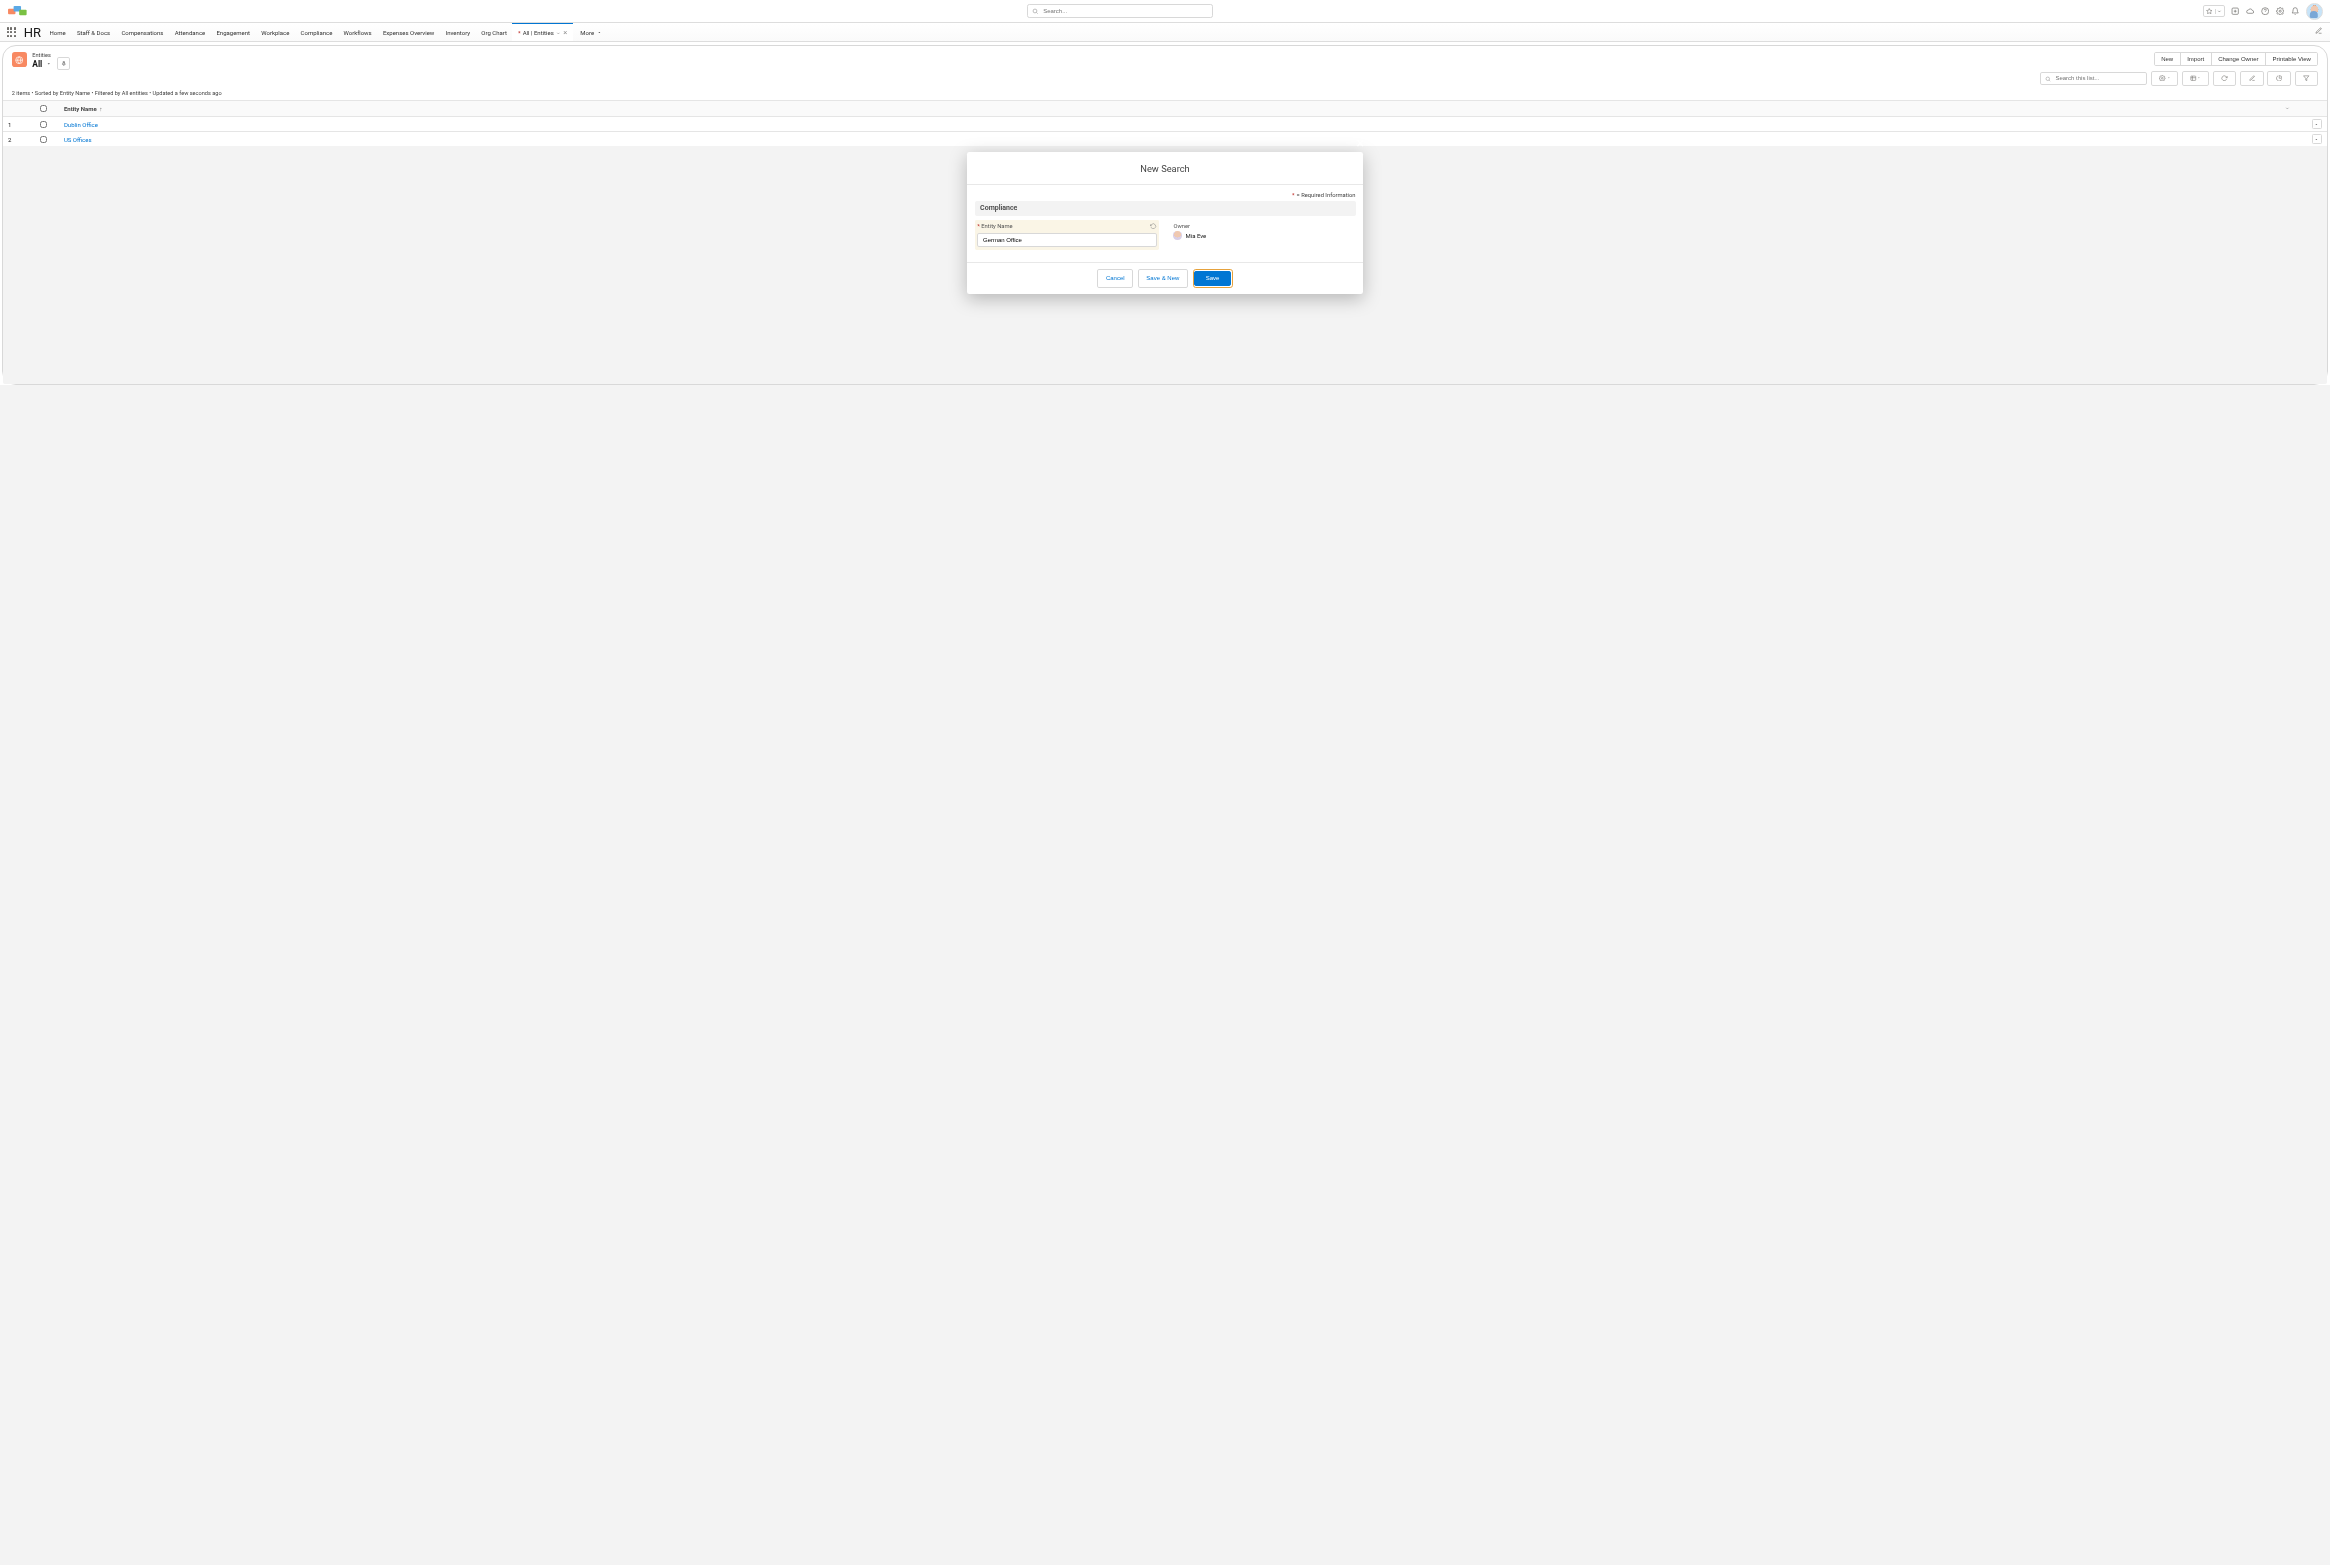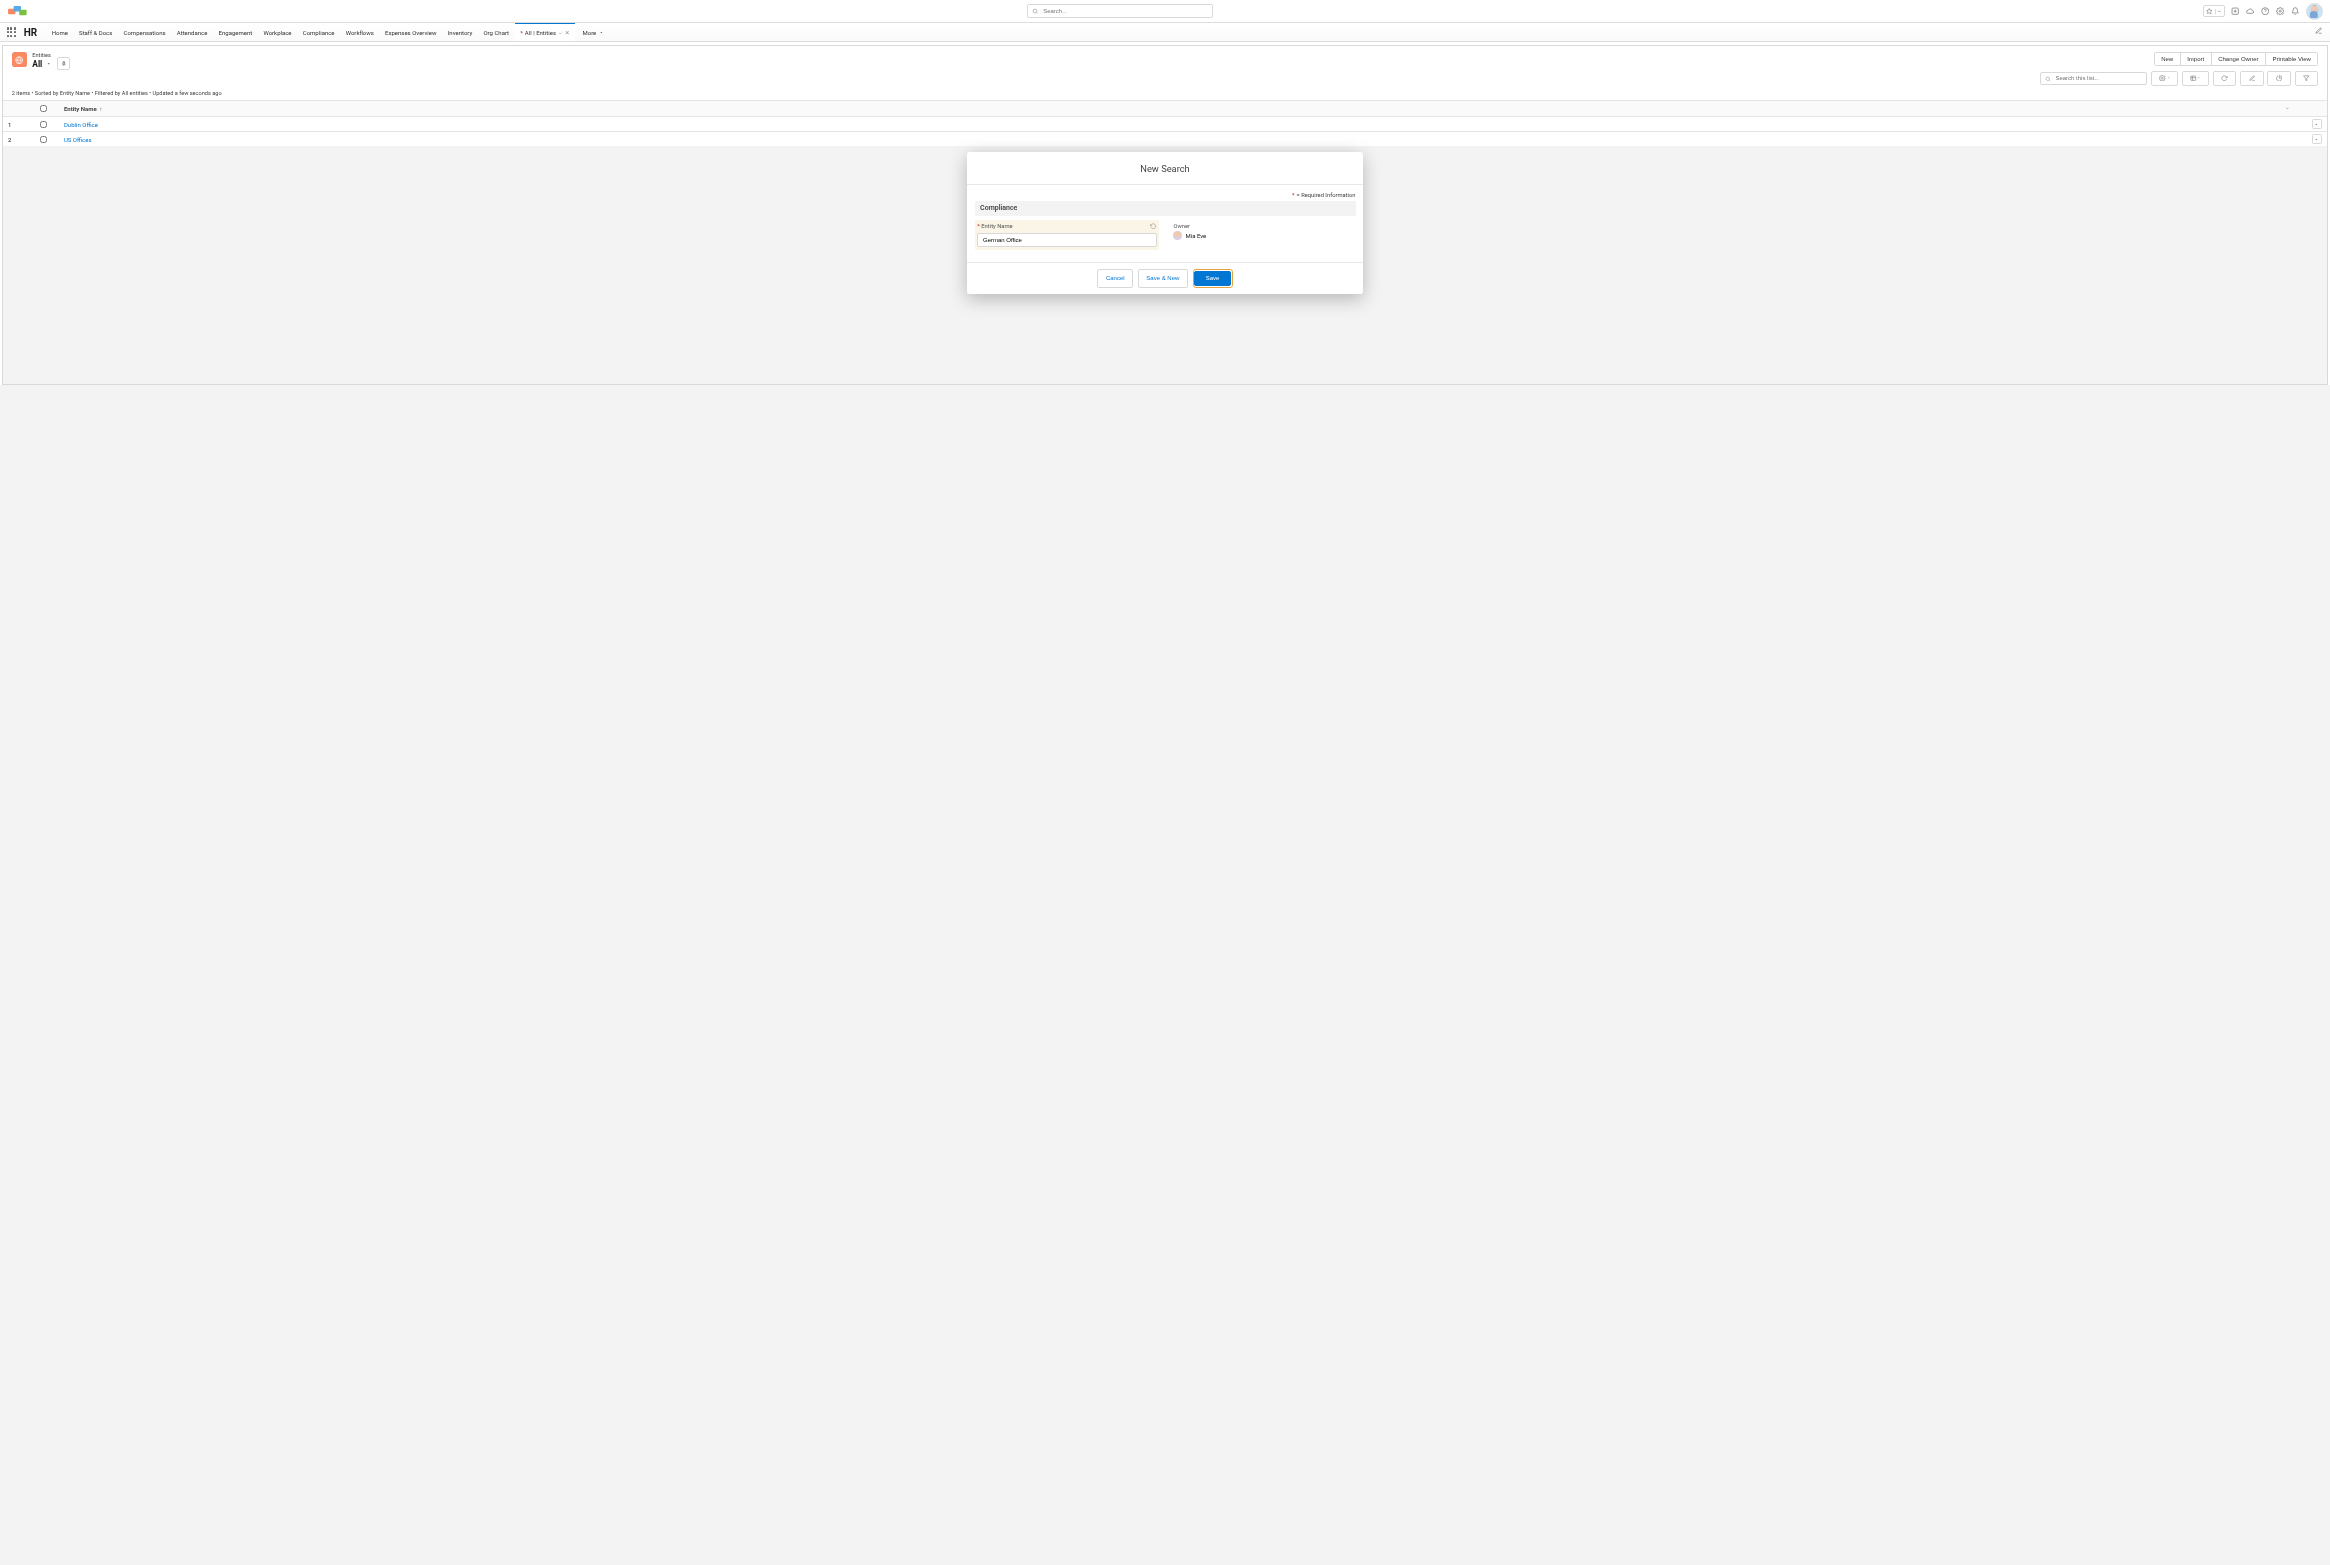--- a/index.html
+++ b/index.html
@@ -97,24 +97,24 @@
   display:grid;
   grid-template-columns: repeat(3, 2.3px);
   grid-template-rows: repeat(3, 2.3px);
   gap: 1.4px;
   align-self:center;
   margin-right: 7.5px;
   cursor:pointer;
 }
 .waffle span { background:#706e6b; border-radius:0.5px; }
 .app-name {
-  font-weight: 700;
-  font-size: 10px;
+  font-weight: 400;
+  font-size: 13px;
   align-self:center;
-  margin-right: 9px;
+  margin-right: 3px;
 }
 .nav-tabs {
   display:flex;
   align-items:stretch;
 }
 .nav-tab {
   font-size: 6px;
   color: #333;
   padding: 0 5.6px;
   display:flex;
@@ -150,21 +150,21 @@
   cursor:pointer;
 }
 
 
 .content-frame {
   padding: 0 2.3px;
 }
 .page-card {
   background:#fff;
   border:0.5px solid #d8d8d8;
-  border-radius:0;
+  border-radius:14px;
   margin-top:2.8px;
 }
 .list-header {
   display:flex;
   align-items:flex-start;
   padding: 6.5px 8.4px 4.7px 8.4px;
 }
 .obj-icon {
   width:15px;
   height:15px;

